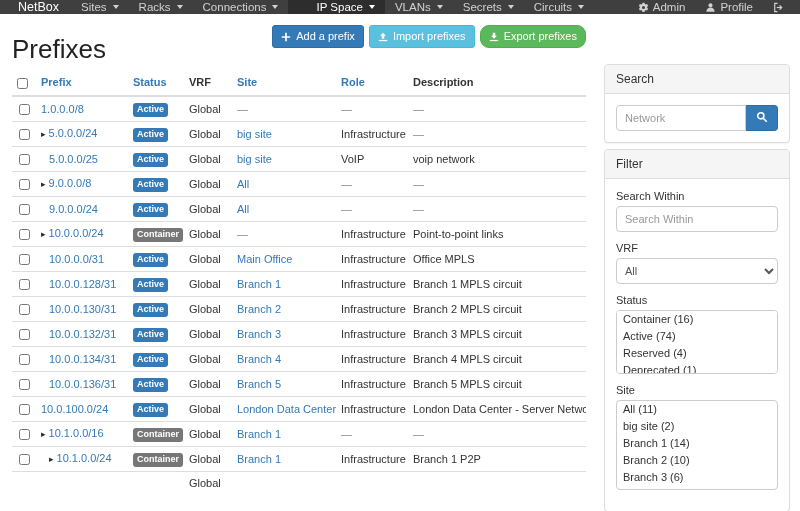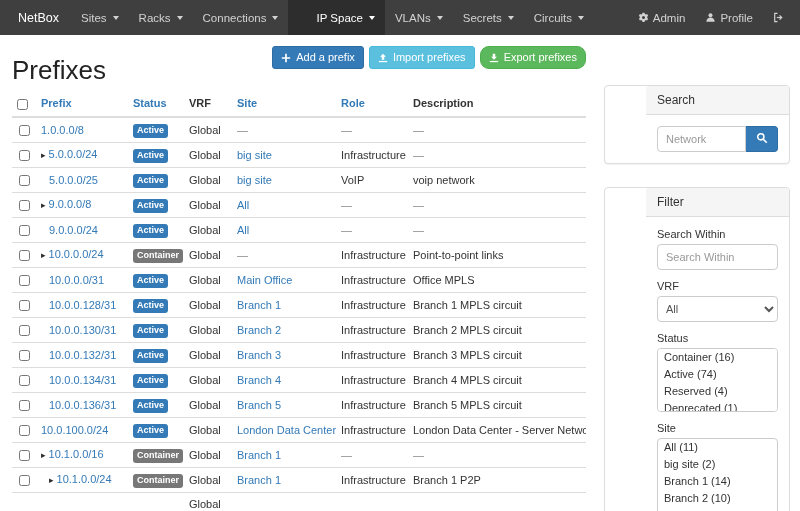--- a/index.html
+++ b/index.html
@@ -8,21 +8,21 @@
     --navbar-bg:#3f3f3f; --navbar-active-bg:#2d2d2d; --link:#337ab7;
   }
   html, body { width:800px; height:511px; }
   body {
     overflow:hidden; background:#fff; color:#333;
     font-family:"Liberation Sans", sans-serif; font-size:11px;
   }
   a { text-decoration:none; color:var(--link); }
 
   
-  .navbar { height:35px; background:var(--navbar-bg); display:flex; align-items:stretch; padding:0 6px; }
+  .navbar { height:14px; background:var(--navbar-bg); display:flex; align-items:stretch; padding:0 6px; }
   .navbar-brand { display:flex; align-items:center; padding:0 12px; color:#fff; font-size:12.5px; cursor:pointer; }
   .navbar-menu { display:flex; align-items:stretch; }
   .nav-item { display:flex; align-items:center; gap:4px; padding:0 10px; color:#d2d2d2; font-size:11.5px; cursor:pointer; white-space:nowrap; }
   .nav-item.active { background:var(--navbar-active-bg); color:#fff;padding-left:28px; }
   .navbar-right { margin-left:auto; display:flex; align-items:stretch; }
   .caret { display:inline-block; width:0; height:0; border-left:3.5px solid transparent; border-right:3.5px solid transparent; border-top:4px solid currentColor; margin-left:2px; }
   .nav-icon { display:inline-flex; align-items:center; }
 
   
   .container { display:flex; padding:0 10px 0 12px; }
@@ -50,21 +50,21 @@
   .col-site { width:104px; }
   .col-role { width:72px; }
   input[type="checkbox"] { width:11px; height:11px; vertical-align:middle; }
   .arrow { color:#2b2b2b; font-size:9px; margin-right:3px; cursor:pointer; }
   .dash { color:#888; }
   .label { display:inline-block; padding:2px 4px 3px; font-size:9px; font-weight:bold; color:#fff; border-radius:3px; line-height:1; text-align:center; min-width:32px; }
   .label-primary { background:var(--primary); }
   .label-default { background:var(--label-default); }
 
   
-  .panel { border:1px solid #ddd; border-radius:4px; background:#fff; margin-bottom:23px; box-shadow:0 1px 1px rgba(0,0,0,.05);padding-left:41px; }
+  .panel { border:1px solid #ddd; border-radius:4px; background:#fff; margin-bottom:6px; box-shadow:0 1px 1px rgba(0,0,0,.05); }
   .panel-heading { background:#f5f5f5; border-bottom:1px solid #ddd; padding:7px 11px; font-size:12px; color:#333; border-radius:3px 3px 0 0; }
   .panel-body { padding:11px; }
 
   .input-group { display:flex; }
   .form-control { width:100%; height:26px; border:1px solid #ccc; border-radius:4px; padding:0 8px; font-size:11px; color:#555; font-family:inherit; background:#fff; }
   .form-control::placeholder { color:#999; }
   .input-group .form-control { flex:1; min-width:0; border-radius:4px 0 0 4px; }
   .btn-search { width:32px; height:26px; background:var(--primary); border:1px solid #2e6da4; border-left:0; border-radius:0 4px 4px 0; display:flex; align-items:center; justify-content:center; cursor:pointer; }
 
   .field { margin-bottom:10px; }

